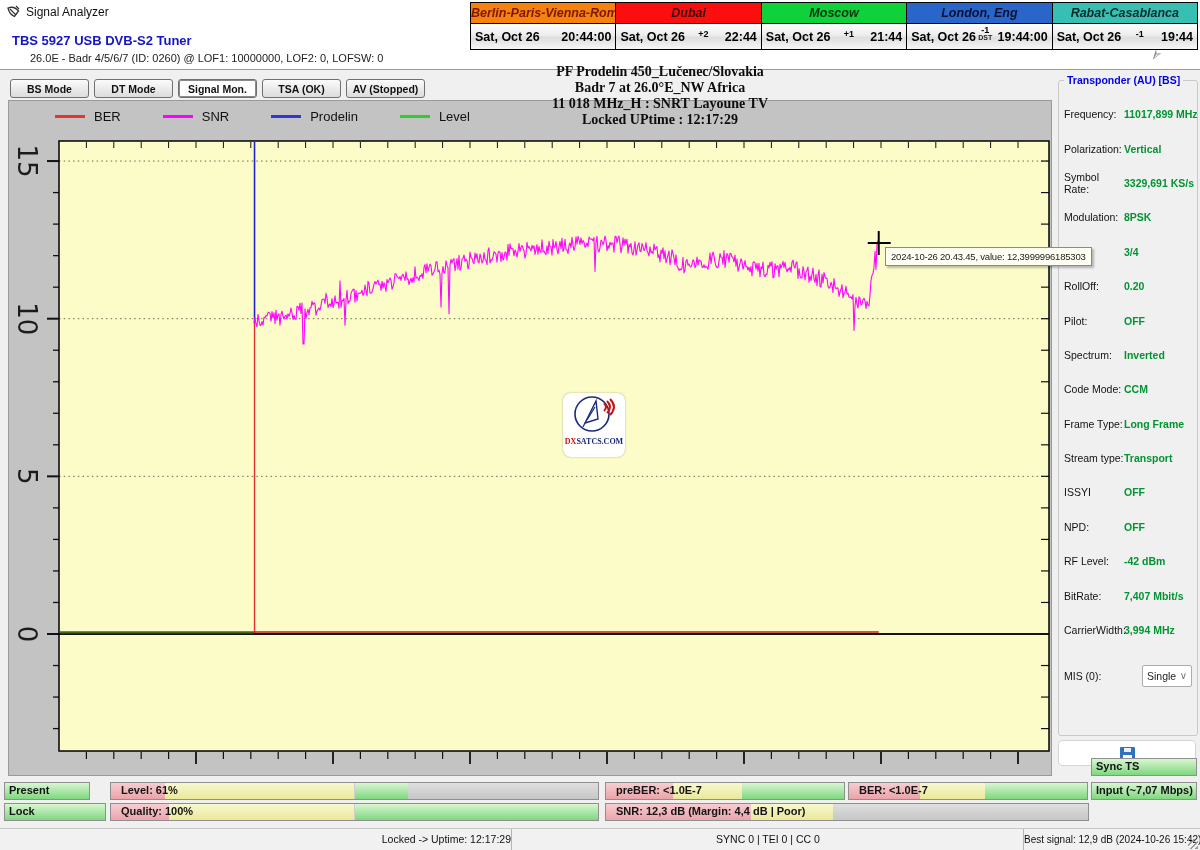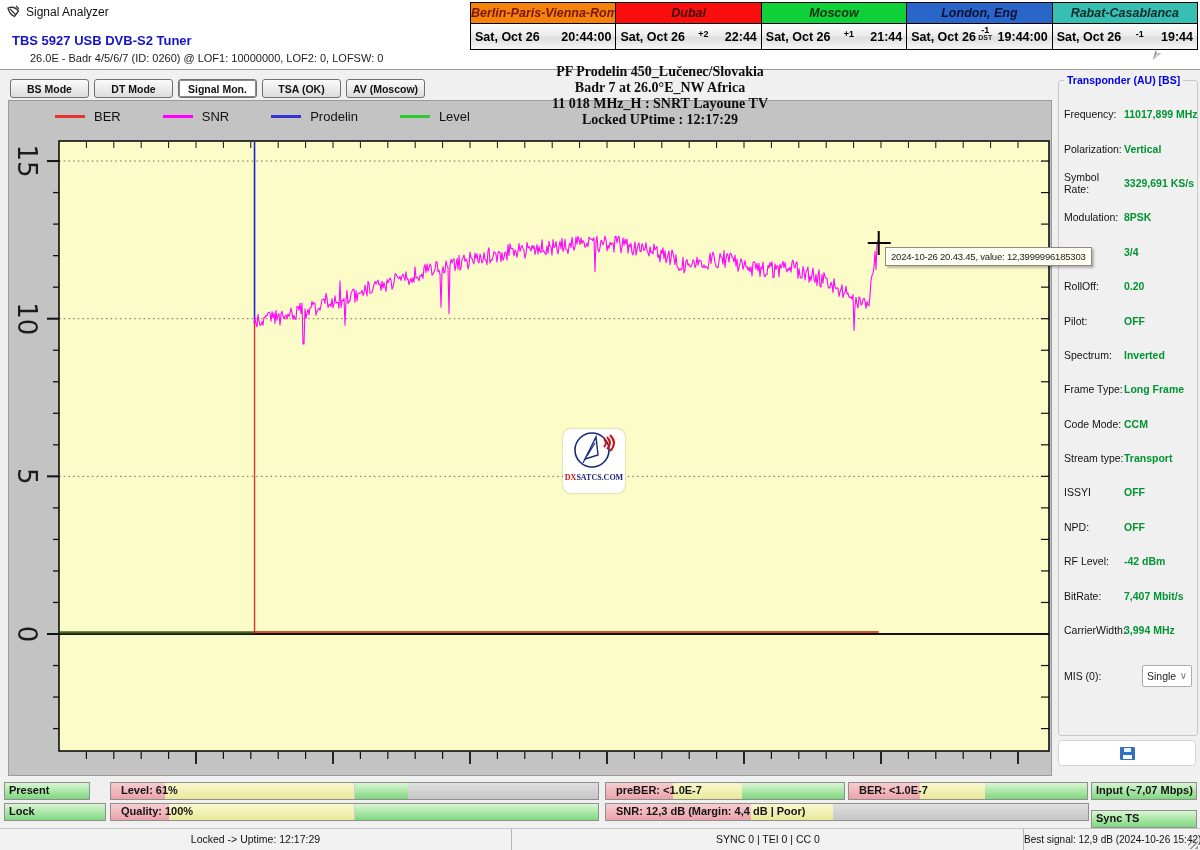--- a/index.html
+++ b/index.html
@@ -41,21 +41,21 @@
                 line-height:16px;color:#0d0d0d;}
   
   .chart-panel{position:absolute;left:8px;top:100px;width:1044px;height:676px;
                background:#C3C3C3;border:1px solid #9a9a9a;box-sizing:border-box;}
   .legend{position:absolute;left:46px;top:5px;height:20px;display:flex;align-items:center;z-index:2;}
   .legend .sw{width:30px;height:3px;margin-right:9px;}
   .legend .lb{font-size:13px;color:#111;margin-right:42px;}
   #plot-svg{position:absolute;left:0;top:0;}
   .watermark{position:absolute;left:554px;top:292px;width:62px;height:64px;background:#fff;
              border-radius:8px;box-shadow:0 0 2px rgba(0,0,0,.35);z-index:3;
-             display:flex;flex-direction:column;align-items:center;justify-content:flex-start;margin-top:36px;}
+             display:flex;flex-direction:column;align-items:center;justify-content:flex-start;}
   .wm-text{font-family:"Liberation Serif",serif;font-weight:bold;font-size:8px;line-height:9px;}
   .wm-dx{color:#CC1111;} .wm-rest{color:#1a2a7a;}
   .tooltip{position:absolute;left:876px;top:146px;z-index:10;background:#FFFFF4;
            border:1px solid #8a8a8a;box-shadow:2px 2px 2px rgba(0,0,0,.25);
            font-size:9.5px;letter-spacing:-0.2px;color:#222;padding:3px 5px;white-space:nowrap;}
   
   .right-panel{position:absolute;left:1058px;top:74px;width:140px;height:702px;}
   .groupbox{position:absolute;left:0;top:6px;width:138px;height:654px;
             border:1px solid #C9C9C9;border-radius:3px;}
   .groupbox-title{position:absolute;top:-7px;left:5px;background:#F0F0F0;padding:0 3px;
@@ -159,21 +159,21 @@
       </div>
     </div>
   </div>
 <div class="hand">➢</div>
 
 <div id="tabs" class="tabs">
     <button class="tab">BS Mode</button>
     <button class="tab">DT Mode</button>
     <button class="tab active">Signal Mon.</button>
     <button class="tab">TSA (OK)</button>
-    <button class="tab">AV (Moscow)</button>
+    <button class="tab">AV (Stopped)</button>
   </div>
 
 <div id="chart-header" class="chart-header">
     <div>PF Prodelin 450_Lučenec/Slovakia</div>
     <div>Badr 7 at 26.0°E_NW Africa</div>
     <div>11 018 MHz_H : SNRT Layoune TV</div>
     <div>Locked UPtime : 12:17:29</div>
   </div>
 
 <div class="chart-panel">
@@ -359,26 +359,26 @@
         </div>
         <div class="tp-row">
           <span class="tp-label">Pilot:</span>
           <span class="tp-value">OFF</span>
         </div>
         <div class="tp-row">
           <span class="tp-label">Spectrum:</span>
           <span class="tp-value">Inverted</span>
         </div>
         <div class="tp-row">
+          <span class="tp-label">Code Mode:</span>
+          <span class="tp-value">CCM</span>
+        </div>
+        <div class="tp-row">
           <span class="tp-label">Frame Type:</span>
           <span class="tp-value">Long Frame</span>
-        </div>
-        <div class="tp-row">
-          <span class="tp-label">Code Mode:</span>
-          <span class="tp-value">CCM</span>
         </div>
         <div class="tp-row">
           <span class="tp-label">Stream type:</span>
           <span class="tp-value">Transport</span>
         </div>
         <div class="tp-row">
           <span class="tp-label">ISSYI</span>
           <span class="tp-value">OFF</span>
         </div>
         <div class="tp-row">
@@ -439,21 +439,21 @@
       <div class="seg seg-yellow" style="left: 12%; width: 38%;"></div>
       <div class="seg seg-green" style="left: 50%; width: 50%;"></div>
       <span class="lbl">Quality: 100%</span>
     </div>
     <div class="sr-item sr-bar" style="left: 605px; top: 803px; width: 484px;">
       <div class="seg seg-pink" style="left: 0%; width: 30%;"></div>
       <div class="seg seg-yellow" style="left: 30%; width: 17%;"></div>
       <div class="seg seg-gray" style="left: 47%; width: 53%;"></div>
       <span class="lbl">SNR: 12,3 dB (Margin: 4,4 dB | Poor)</span>
     </div>
-    <div class="sr-item sr-badge" style="left: 1091px; top: 810px; width: 106px;">Sync TS</div>
+    <div class="sr-item sr-badge" style="left: 1091px; top: 758px; width: 106px;">Sync TS</div>
   </div>
 
 <div class="statusbar">
-  <div class="sb-cell" style="left:0;width:511px;border-left:none;">Locked -&gt; Uptime: 12:17:29</div>
+  <div class="sb-cell" style="left:0;width:511px;border-left:none;text-align:right;">Locked -&gt; Uptime: 12:17:29</div>
   <div class="sb-cell" style="left:511px;width:512px;">SYNC 0 | TEI 0 | CC 0</div>
   <div class="sb-cell" style="left:1023px;width:177px;font-size:10px;">Best signal: 12,9 dB (2024-10-26 15:42)</div>
   <div class="grip"></div>
 </div>
 
 </body></html>

